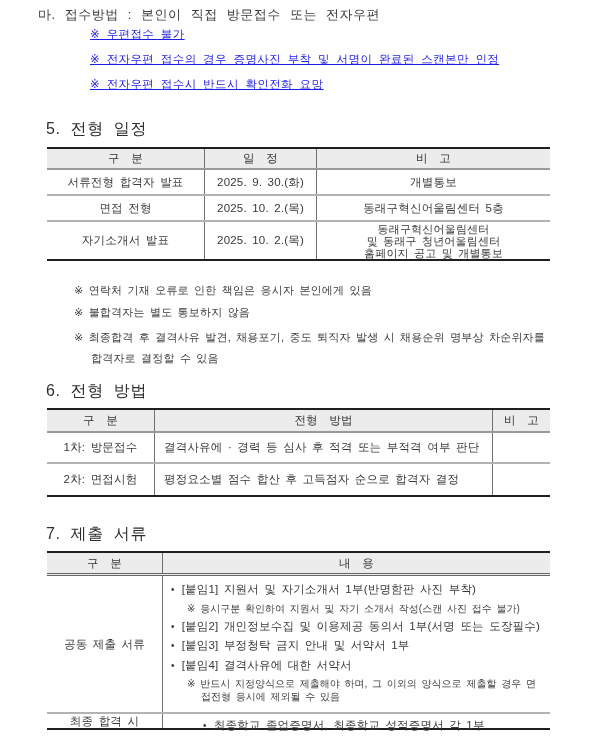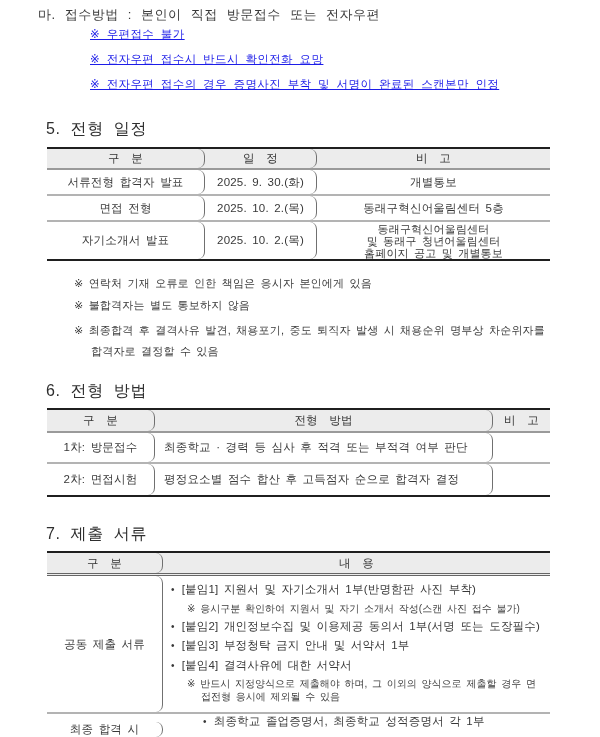--- a/index.html
+++ b/index.html
@@ -36,37 +36,37 @@
   .tbl {
     width: 503px; left: 47px;
     border-top: 2px solid #1f1f1f; border-bottom: 2px solid #1f1f1f;
     font-size: 11.5px; letter-spacing: .2px; word-spacing: 2px;
   }
   .trow { display: flex; border-bottom: 2px solid #b3b3b3; }
   .trow:last-child { border-bottom: none; }
   .thead { background: #ececec; border-bottom: 2px solid #9a9a9a; }
   .cell {
     display: flex; align-items: center; justify-content: center;
-    flex-direction: column; text-align: center; white-space: nowrap; border-radius: 7px;
+    flex-direction: column; text-align: center; white-space: nowrap;
   }
   .vr { border-right: 1px solid #707070; }
   .hcell { word-spacing: 8px; color: #333; }
 
   
   #table5 { top: 147px; }
   #table5 .thead { height: 21px; }
   #table5 .r { height: 26px; }
   #table5 .r3 { height: 37px; }
   #table5 .c1 { width: 158px; }
   #table5 .c2 { width: 112px; }
   #table5 .c3 { flex: 1; }
   #table5 .note-line { line-height: 12px; font-size: 11px; }
 
   
-  .footnotes { left: 74px; top: 276px; width: 476px; }
+  .footnotes { left: 74px; top: 283px; width: 476px; }
   .fn {
     font-size: 11px; line-height: 15px; word-spacing: 2px; letter-spacing: .2px;
     padding-left: 17px; text-indent: -17px; margin-bottom: 7px; color: #3a3a3a;
   }
   .fn.wrap2 { line-height: 21px; }
 
   
   #table6 { top: 408px; }
   #table6 .thead { height: 23px; }
   #table6 .r { height: 31px; }
@@ -77,40 +77,40 @@
 
   
   #table7 { top: 551px; }
   #table7 .thead { height: 23px; border-bottom: 3px double #666; }
   #table7 .c1 { width: 116px; }
   #table7 .c2 { flex: 1; }
   #table7 .content {
     display: block; text-align: left; white-space: normal;
     padding: 6px 8px 5px 8px;
   }
-  #table7 .r2 { height: 23px; align-items: flex-end; }
+  #table7 .r2 { height: 14px; }
   #table7 .r2 .content { padding: 4px 8px; margin-left: 32px; }
   .doc-item {
     padding-left: 17px; text-indent: -17px; line-height: 14.5px;
     margin-bottom: 4px; word-break: break-all; color: #383838;
   }
   .doc-item .bullet { margin-right: 7px; font-size: 10px; }
   .doc-note {
     padding-left: 14px; text-indent: -14px; font-size: 10px; line-height: 13px;
     margin-bottom: 4px; word-break: break-all; color: #404040; letter-spacing: 0; margin-left: 16px;
   }
 </style>
 </head>
 <body>
 
 <div class="abs intro-heading">마. 접수방법 : 본인이 직접 방문접수 또는 전자우편</div>
 <div class="abs intro-links">
   <div class="intro-link">※ 우편접수 불가</div>
+  <div class="intro-link">※ 전자우편 접수의 경우 증명사진 부착 및 서명이 완료된 스캔본만 인정</div>
   <div class="intro-link">※ 전자우편 접수시 반드시 확인전화 요망</div>
-  <div class="intro-link">※ 전자우편 접수의 경우 증명사진 부착 및 서명이 완료된 스캔본만 인정</div>
 </div>
 
 <div class="abs sec-title" id="sec5-title">5. 전형 일정</div>
 
 <div class="abs tbl" id="table5">
   <div class="trow thead">
     <div class="cell c1 vr hcell">구 분</div>
     <div class="cell c2 vr hcell">일 정</div>
     <div class="cell c3 hcell">비 고</div>
   </div>
@@ -144,21 +144,21 @@
 <div class="abs sec-title" id="sec6-title">6. 전형 방법</div>
 
 <div class="abs tbl" id="table6">
   <div class="trow thead">
     <div class="cell c1 vr hcell">구 분</div>
     <div class="cell c2 vr hcell">전형 방법</div>
     <div class="cell c3 hcell">비 고</div>
   </div>
   <div class="trow r">
     <div class="cell c1 vr">1차: 방문접수</div>
-    <div class="cell c2 vr">최종학교 · 경력 등 심사 후 적격 또는 부적격 여부 판단</div>
+    <div class="cell c2 vr">결격사유에 · 경력 등 심사 후 적격 또는 부적격 여부 판단</div>
     <div class="cell c3"></div>
   </div>
   <div class="trow r">
     <div class="cell c1 vr">2차: 면접시험</div>
     <div class="cell c2 vr">평정요소별 점수 합산 후 고득점자 순으로 합격자 결정</div>
     <div class="cell c3"></div>
   </div>
 </div>
 
 <div class="abs sec-title" id="sec7-title">7. 제출 서류</div>

